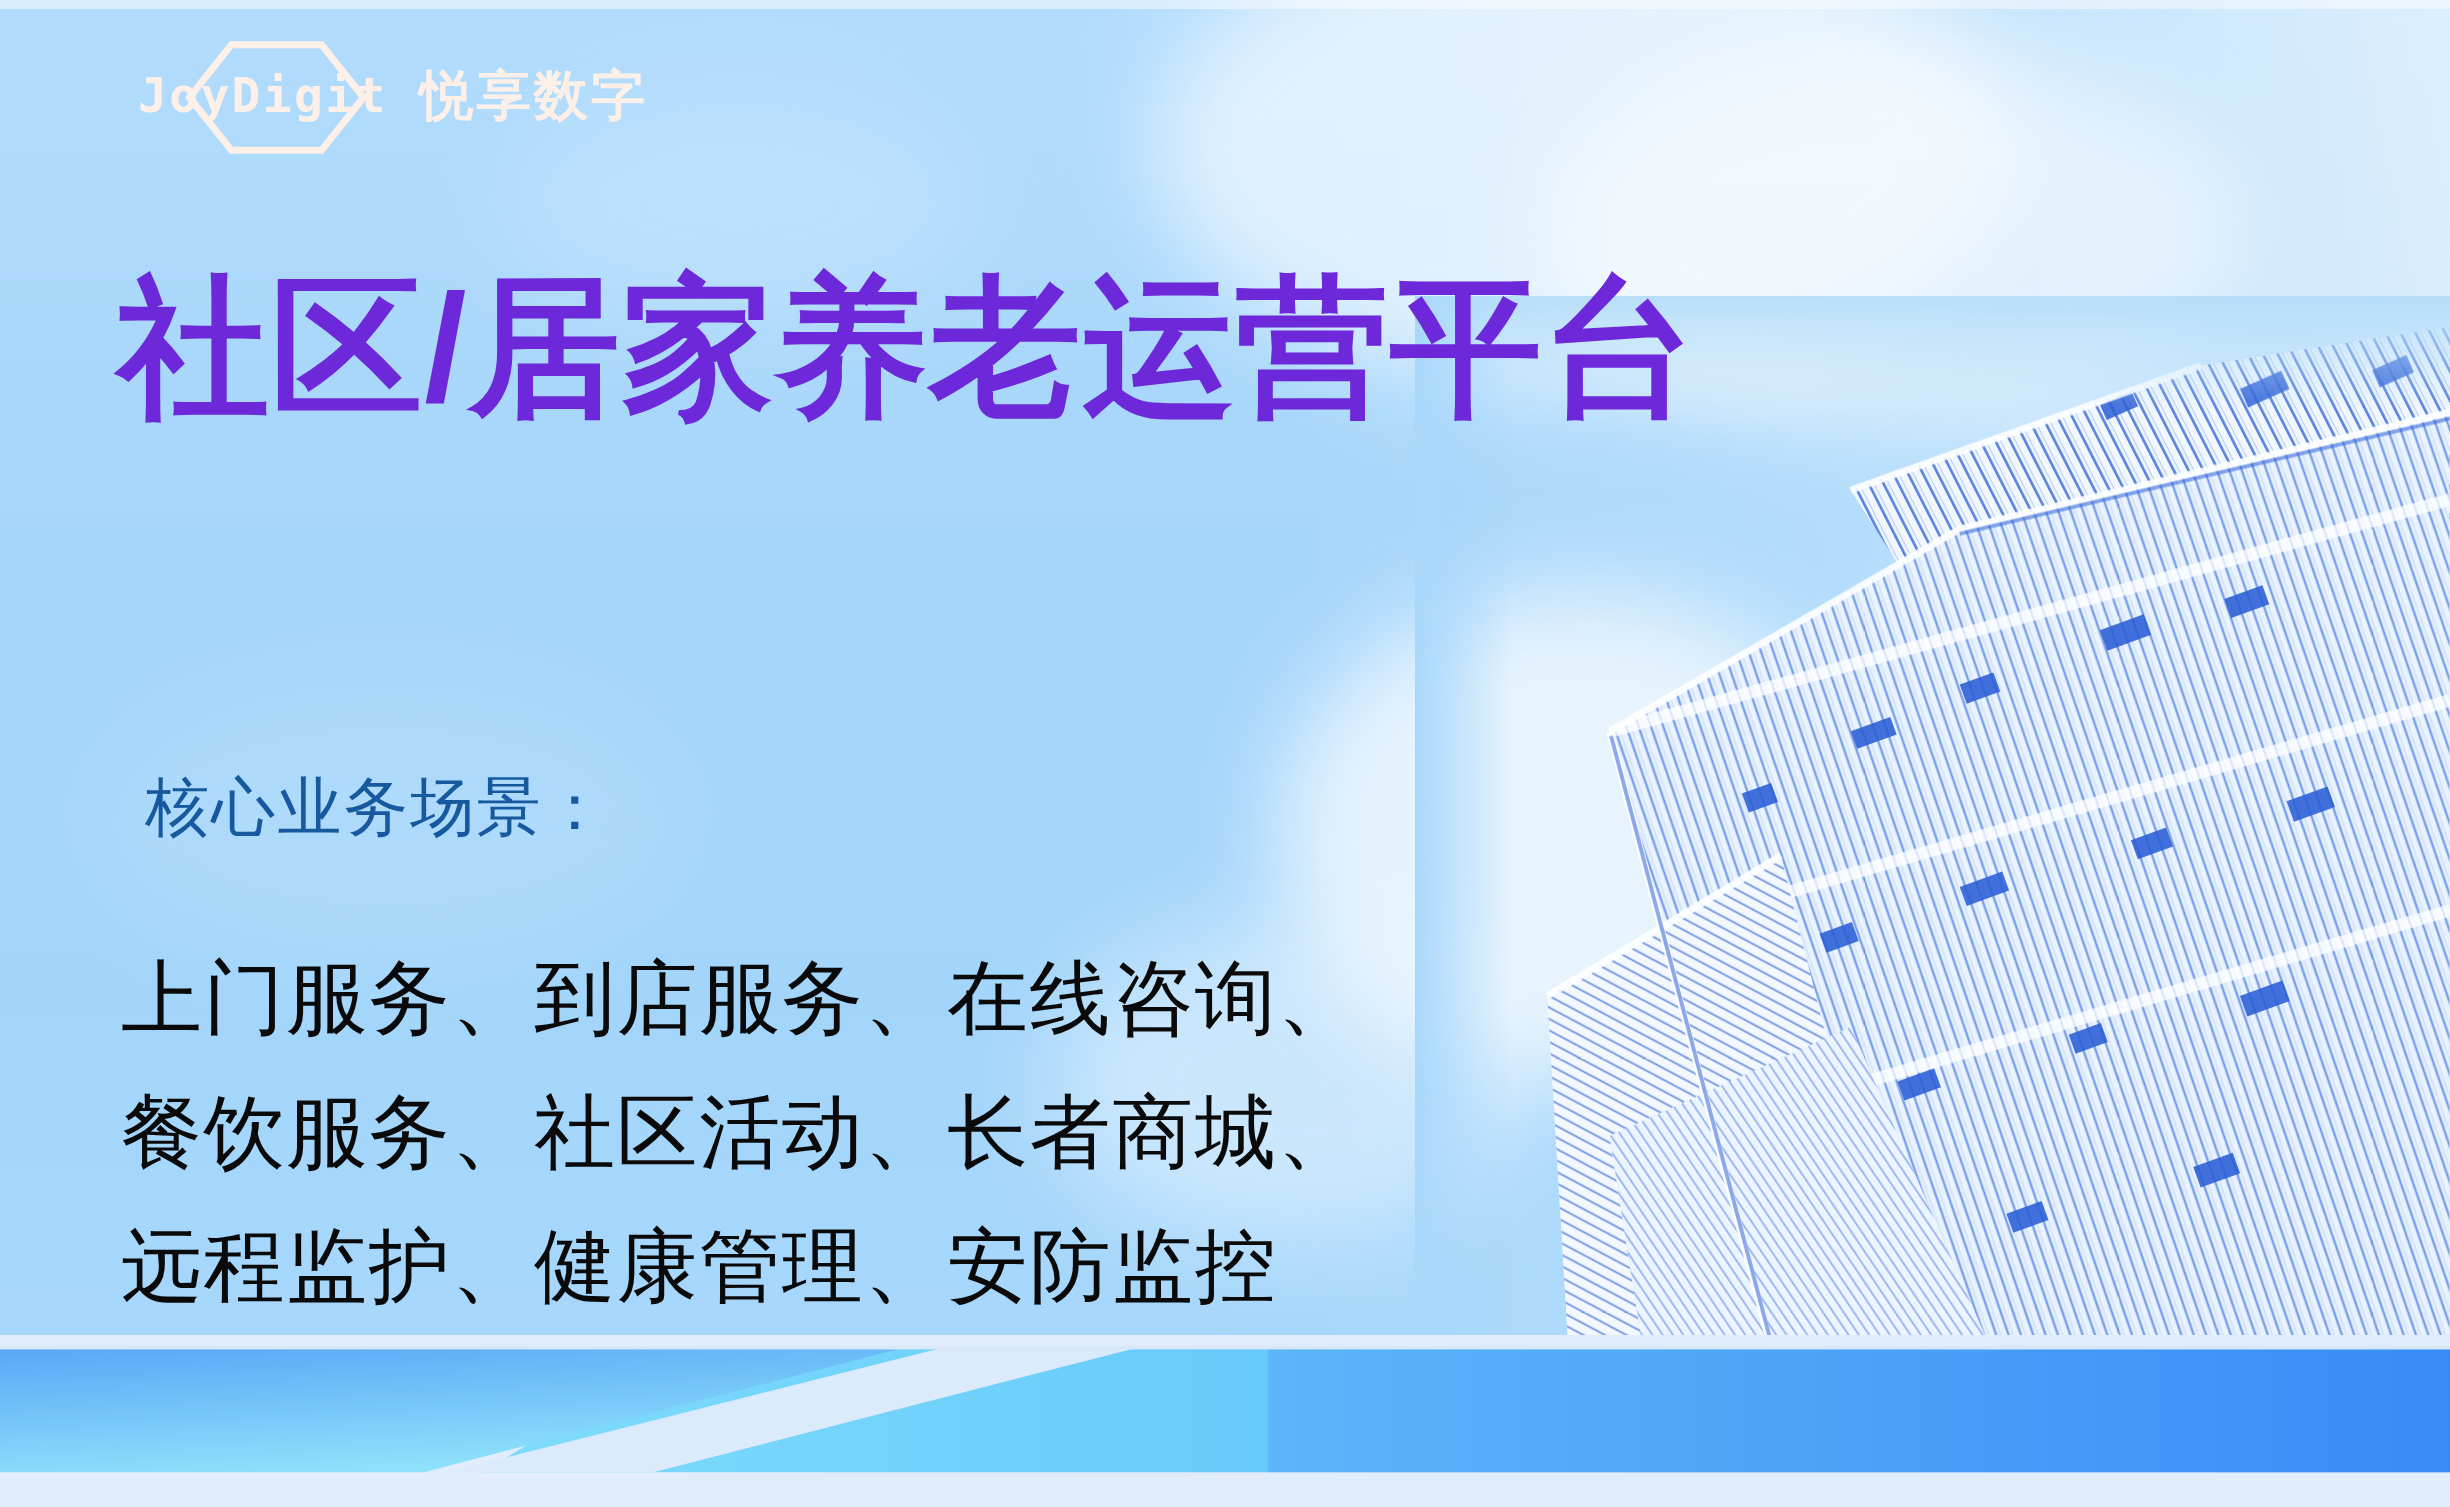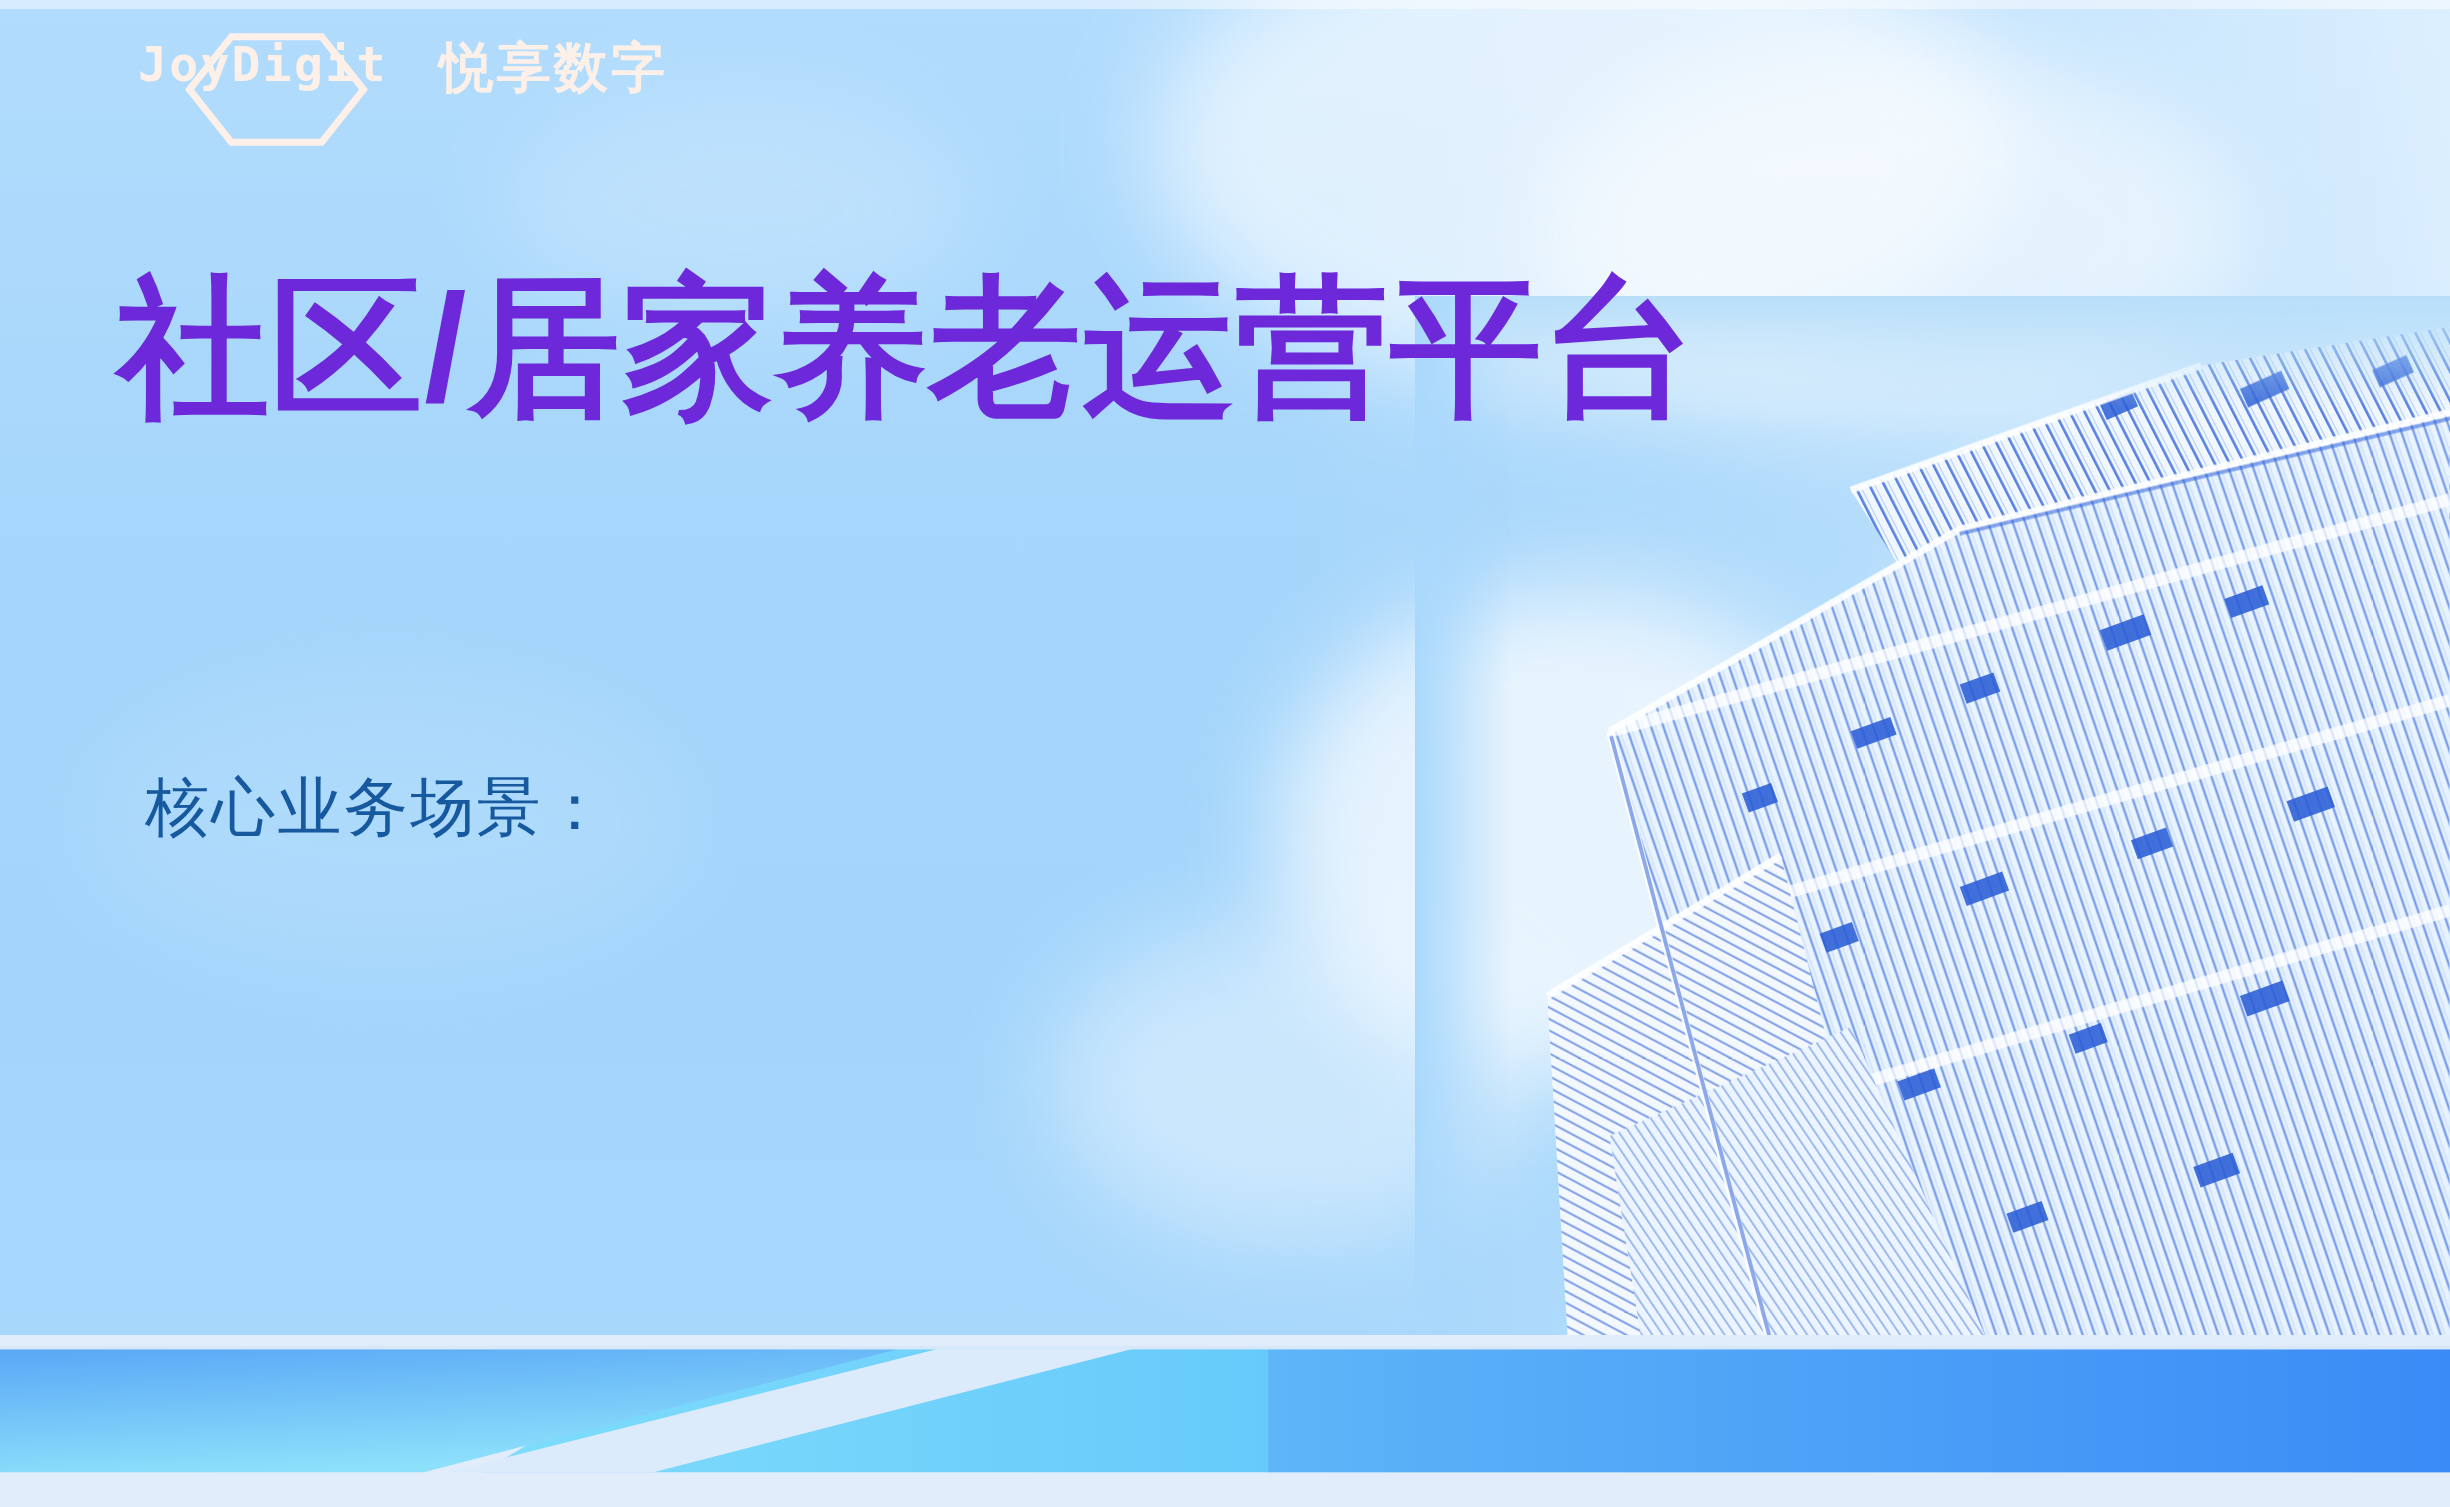--- a/index.html
+++ b/index.html
@@ -68,24 +68,24 @@
     width: 1035px;
     height: 1089px;
     pointer-events: none;
   }
   .buildings svg { display: block; width: 100%; height: 100%; }
 
   
   .logo {
     position: absolute;
     left: 138px;
-    top: 40px;
+    top: 48px;
     height: 93px;
     display: flex;
-    gap: 20px;
+    align-items: center;
   }
   .logo-hex {
     position: absolute;
     left: 45px;
     top: -7.8px;
     width: 187px;
     height: 115px;
     pointer-events: none;
   }
   .logo-hex svg { display: block; width: 100%; height: 100%; }
@@ -308,20 +308,25 @@
       </svg>
     </div>
     <div class="logo-word">JoyDigit</div>
     <div class="logo-cn">悦享数字</div>
   </div>
 
   <div class="main-title">社区/居家养老运营平台</div>
 
   <div class="section-heading">核心业务场景：</div>
 
+  <div class="scenarios">
+    <div class="scenario-line">上门服务、到店服务、在线咨询、</div>
+    <div class="scenario-line">餐饮服务、社区活动、长者商城、</div>
+    <div class="scenario-line">远程监护、健康管理、安防监控</div>
+  </div>
 
   <div class="bottom-band">
     <svg viewBox="0 0 3149 222" preserveAspectRatio="none">
       <defs>
         <linearGradient id="bandLeft" x1="0" y1="0" x2="0.35" y2="1">
           <stop offset="0%" stop-color="#5aa7f6"></stop>
           <stop offset="100%" stop-color="#8ee1fb"></stop>
         </linearGradient>
         <linearGradient id="bandMid" x1="0" y1="0" x2="1" y2="0">
           <stop offset="0%" stop-color="#7fdcfb"></stop>

